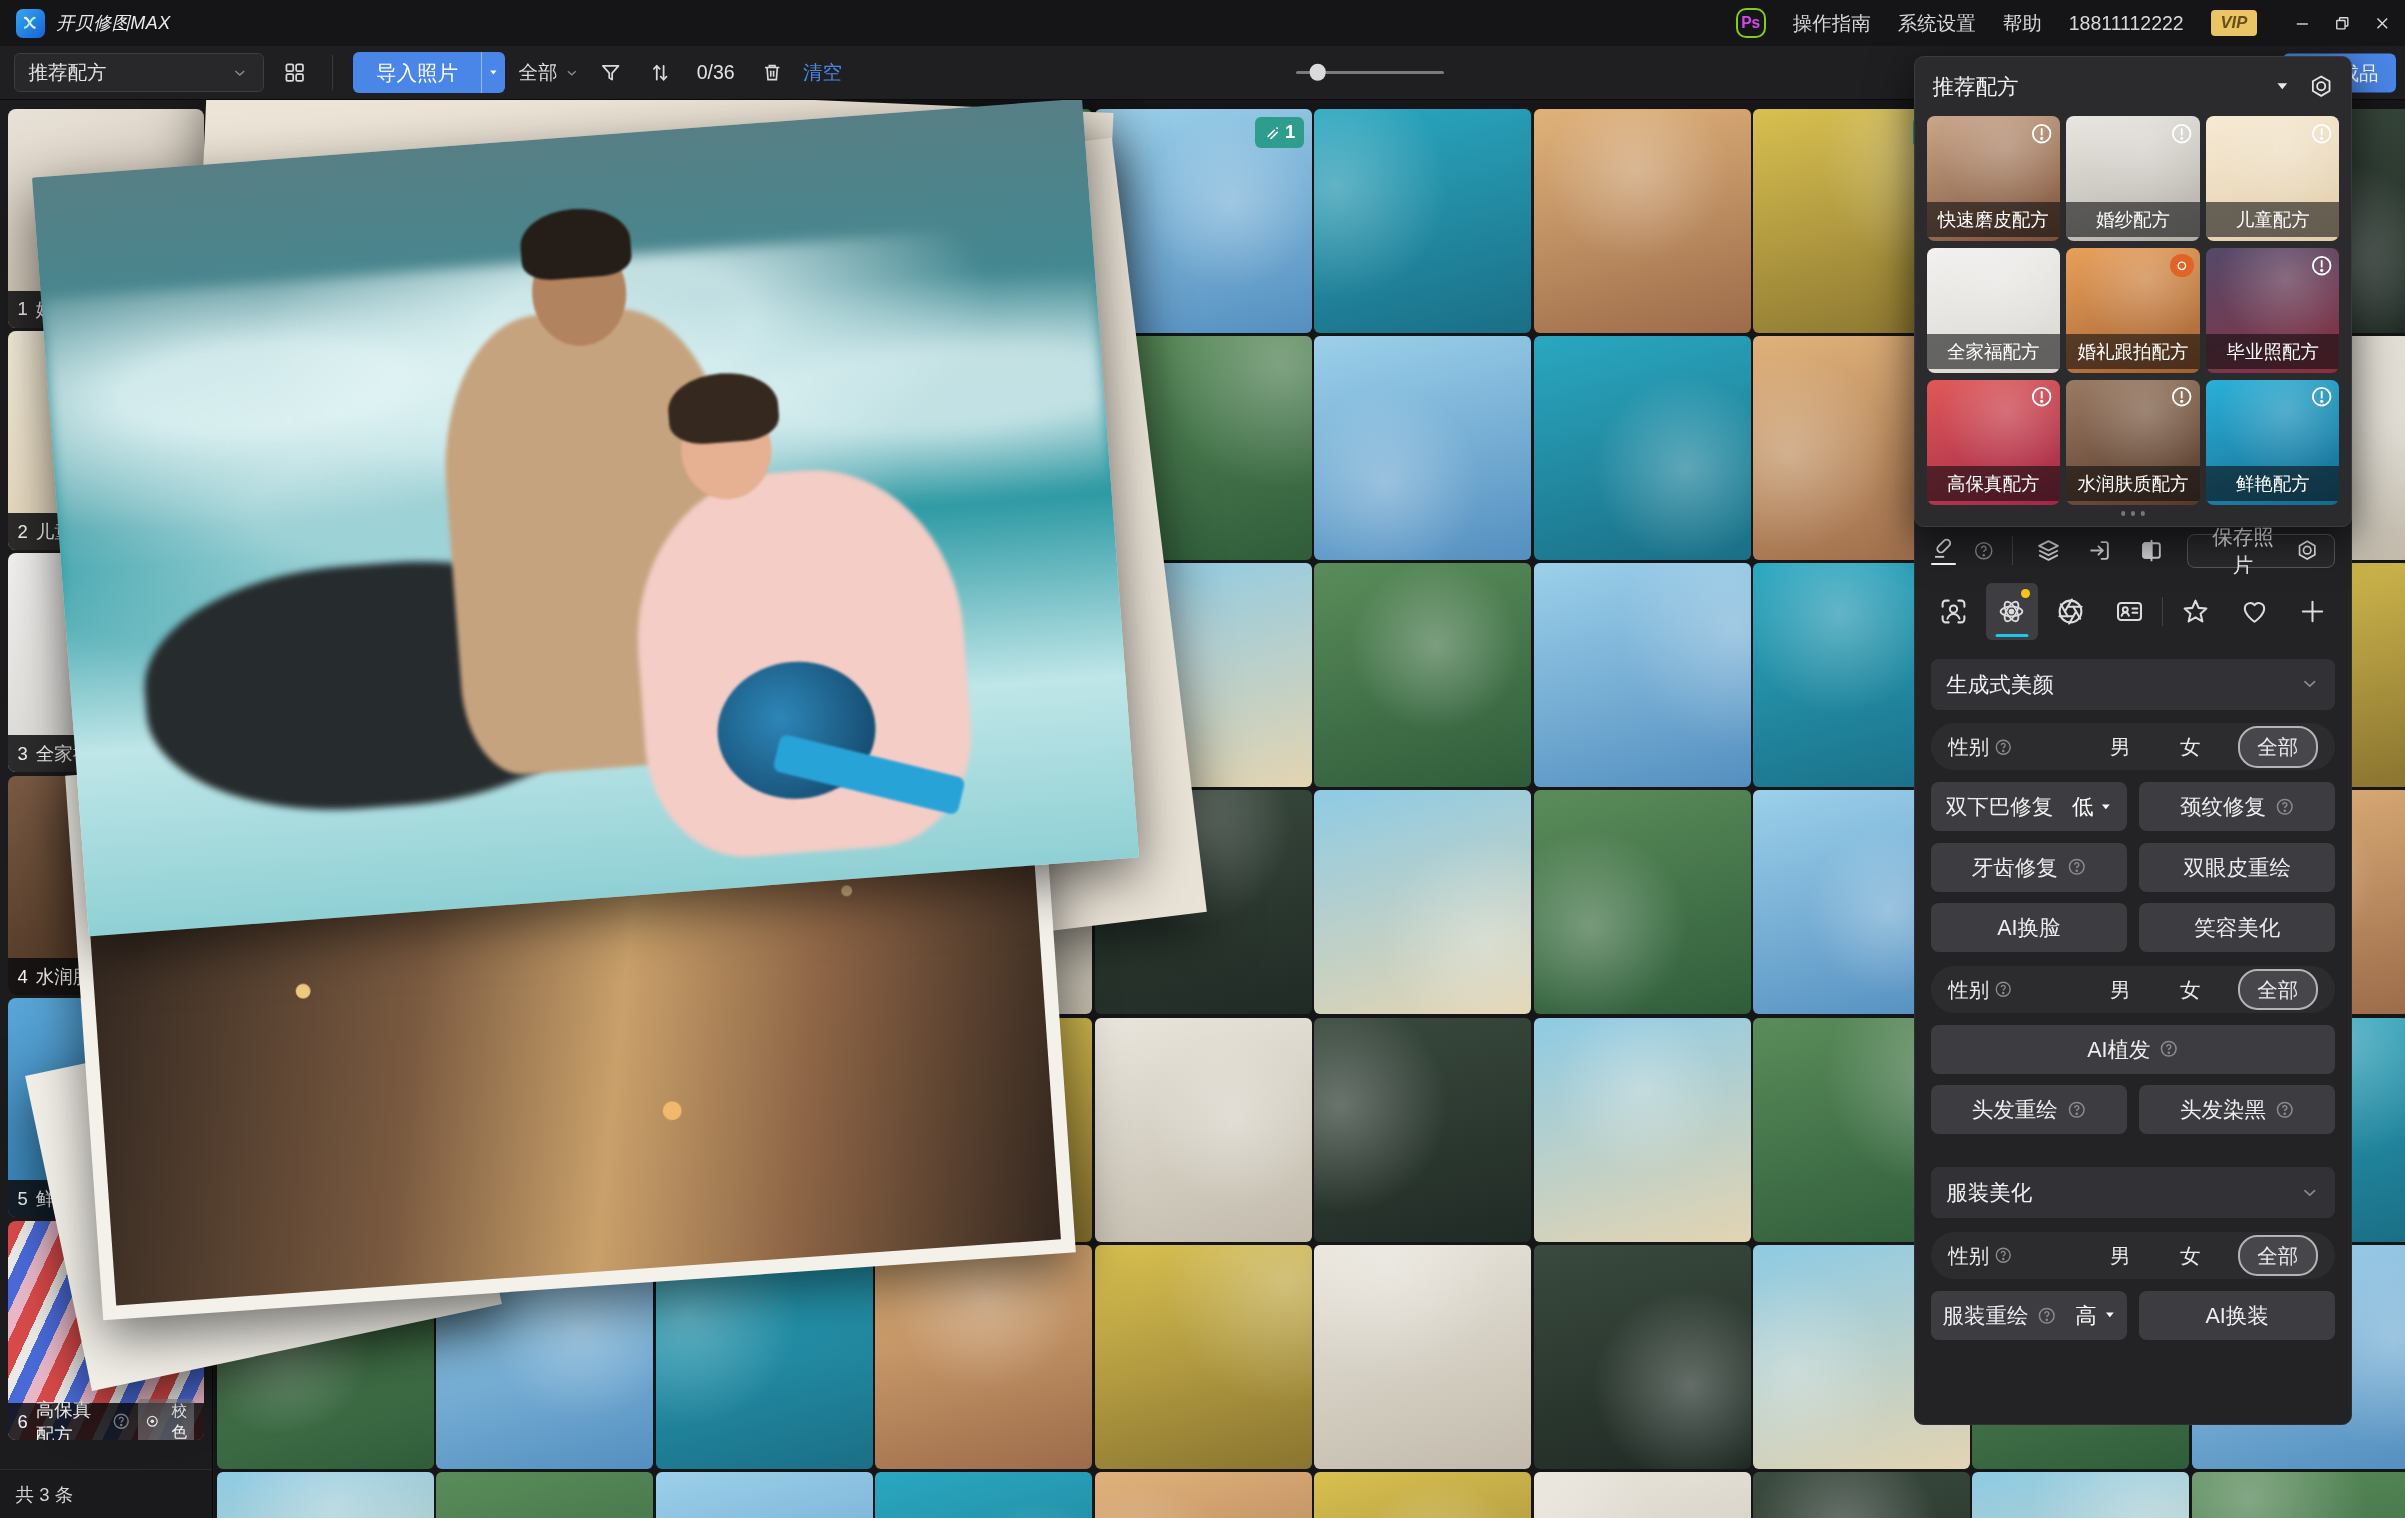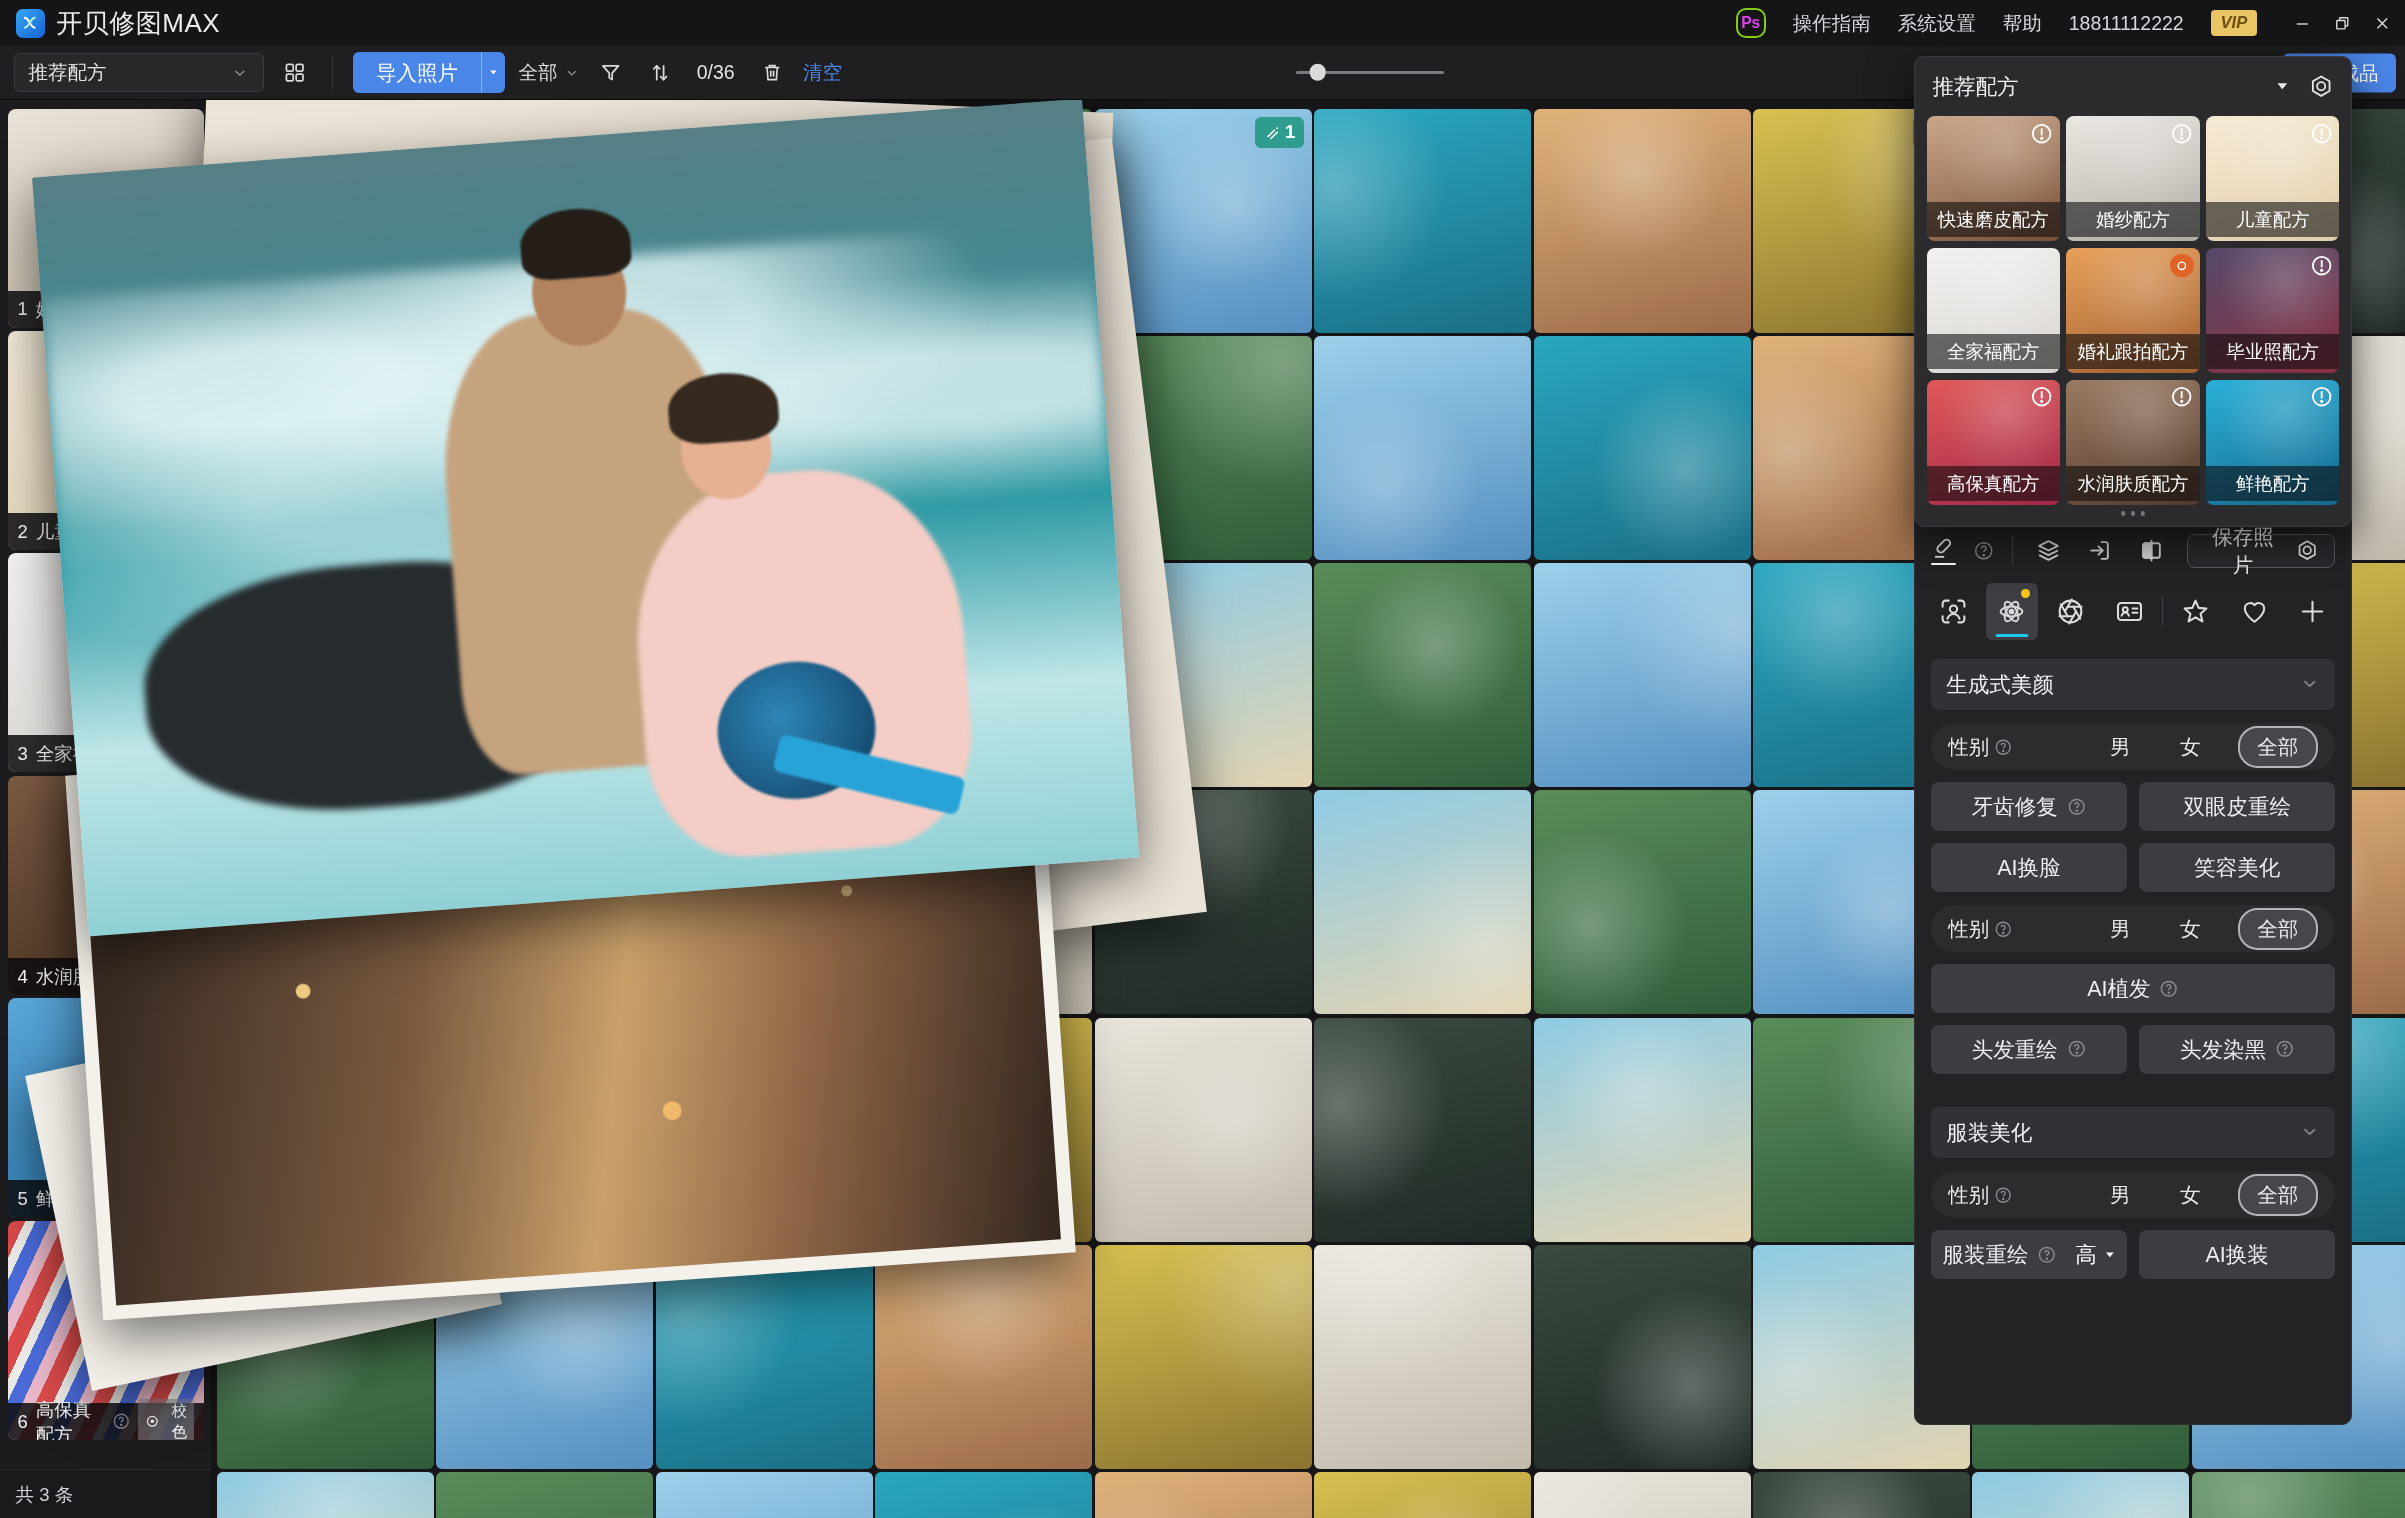--- a/index.html
+++ b/index.html
@@ -8,21 +8,21 @@
          background:#1b1b1d; font-family:"Liberation Sans","DejaVu Sans",sans-serif; color:#e4e4e6; }
   .icon { display:inline-flex; align-items:center; justify-content:center; }
   .icon svg { display:block; }
   button { font-family:inherit; cursor:pointer; }
 
   
   .titlebar { position:absolute; left:0; top:0; width:2406px; height:46px; background:#151517;
               display:flex; align-items:center; padding:0 15.6px; gap:11.7px; z-index:10; }
   .app-logo { width:29px; height:29px; border-radius:6.8px; background:linear-gradient(135deg,#36a6f2,#1563d6);
               display:flex; align-items:center; justify-content:center; }
-  .app-name { font-size:26px; color:#ebebed; letter-spacing:0.5px; }
+  .app-name { font-size:18px; color:#ebebed; letter-spacing:0.5px;font-style:italic; }
   .tb-right { margin-left:auto; display:flex; align-items:center; gap:27px; font-size:19.5px; color:#d8d8dc; }
   .ps-badge { width:30px; height:30px; border:2px solid #84cc16; border-radius:10px; display:flex;
               align-items:center; justify-content:center; font-size:15.6px; font-weight:bold; color:#d946ef; }
   .menu-item { cursor:pointer; }
   .vip-badge { background:#e9c565; color:#6b4e14; border-radius:3.9px; padding:2.9px 9.8px;
                font-size:16.6px; font-weight:bold; font-style:italic; }
   .win-btns { display:flex; align-items:center; gap:23.4px; margin-left:9.8px; color:#dcdcde; }
 
   
   .toolbar { position:absolute; left:0; top:46px; width:2406px; height:54px; background:#1f1f21;
@@ -739,20 +739,46 @@
       <span class="g-opts">
               <span class="g-opt ">男</span>
               <span class="g-opt ">女</span>
               <span class="g-opt sel">全部</span>
             </span>
     </div>
 
     <div class="btn-row">
 
         <button class="feat-btn">
+          <span>双下巴修复</span>
+
+          <span class="feat-val">
+                <span>低</span>
+                <span class="icon">
+  <svg width="11.7" height="11.7" viewBox="0 0 24 24" fill="#ffffff">
+                    <path d="M4 7h16l-8 10z"></path>
+                  </svg>
+                </span>
+              </span>
+        </button>
+        <button class="feat-btn">
+          <span>颈纹修复</span>
+          <span class="icon dim">
+  <svg width="19.5" height="19.5" viewBox="0 0 24 24" stroke="currentColor" stroke-width="1.8" fill="none">
+  <circle cx="12" cy="12" r="9"></circle>
+                  <path d="M9.5 9.5a2.5 2.5 0 1 1 3.6 2.2c-.8.4-1.1 1-1.1 1.8"></path>
+  <circle cx="12" cy="17" r="0.7" fill="currentColor"></circle>
+                </svg>
+              </span>
+
+        </button>
+    </div>
+    <div class="btn-row">
+
+        <button class="feat-btn">
           <span>牙齿修复</span>
           <span class="icon dim">
   <svg width="19.5" height="19.5" viewBox="0 0 24 24" stroke="currentColor" stroke-width="1.8" fill="none">
   <circle cx="12" cy="12" r="9"></circle>
                   <path d="M9.5 9.5a2.5 2.5 0 1 1 3.6 2.2c-.8.4-1.1 1-1.1 1.8"></path>
   <circle cx="12" cy="17" r="0.7" fill="currentColor"></circle>
                 </svg>
               </span>
 
         </button>

